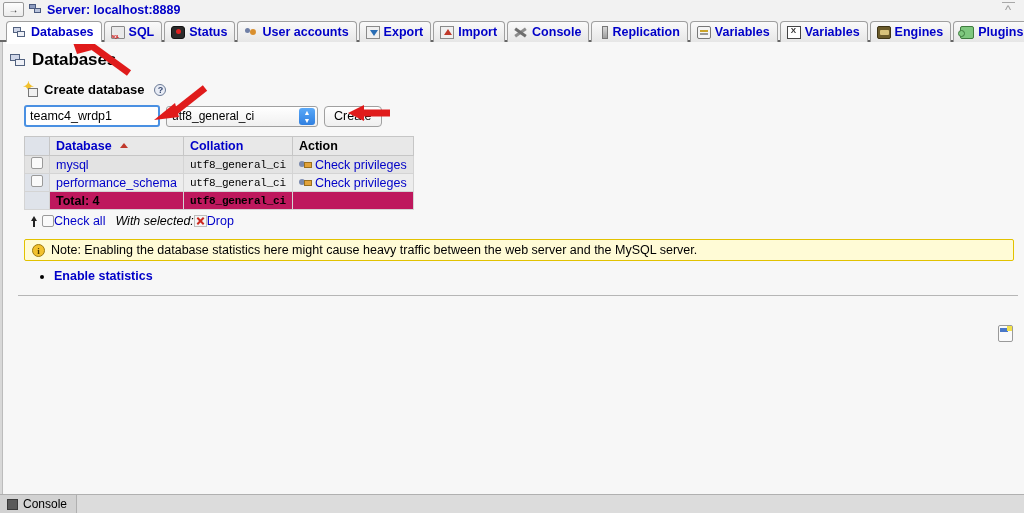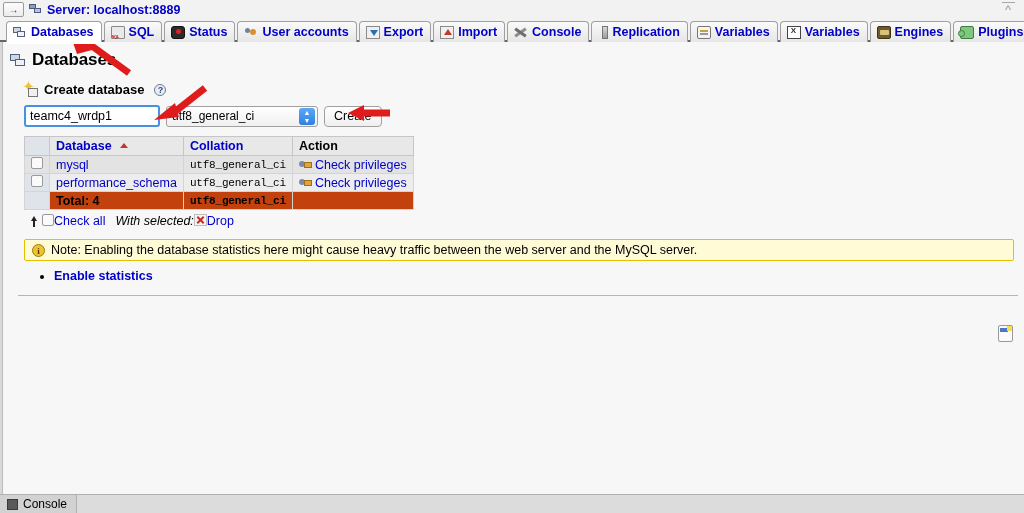--- a/index.html
+++ b/index.html
@@ -210,41 +210,41 @@
     border: 1px solid #d4d4d4;
     padding: 1px 6px;
     background: #ededed;
     white-space: nowrap;
     height: 18px;
   }
   table.dblist tr.alt td { background: #e3e3e3; margin-left: 28px; }
   table.dblist td.cb { background:#dfe3ea; text-align:center; }
   table.dblist td a { color:#0000c8; text-decoration: none; }
   td.coll { font-family: "Liberation Mono", monospace; font-size: 11px; letter-spacing: -0.2px; }
-  tr.total td { background: #c2410c; font-weight: bold; border-top:1px solid #b9bfc9; }
+  tr.total td { background: #be185d; font-weight: bold; border-top:1px solid #b9bfc9; }
   tr.total td.coll { font-weight: bold; }
   input.cbx {
     width: 12px; height: 12px; margin: 0;
     -webkit-appearance: none; appearance: none;
     border: 1px solid #9a9a9a; border-radius: 2px;
     background: #fafafa;
   }
   .priv-icon { width:13px;height:11px; display:inline-block; position:relative; vertical-align:-1px; margin-right:3px;}
   .priv-icon i{ position:absolute; }
   .priv-icon i:nth-child(1){ left:0;top:2px;width:6px;height:6px;border-radius:50%;background:#7b8aad;}
   .priv-icon i:nth-child(2){ left:5px;top:3px;width:8px;height:6px;background:#e2a33a;border:1px solid #9a6f1e;}
   .sort-tri {
     display:inline-block; width:0;height:0; margin-left:5px;
     border-left:4px solid transparent; border-right:4px solid transparent;
     border-bottom:5px solid #c0392b; vertical-align:2px;
   }
 
   
   .withsel {
-    display:flex; gap:0;
+    display:flex; align-items:center; gap:0;
     margin: 4px 16px 0 14px;
     font-size: 12.5px;
   }
   .updown { width:18px;height:14px; position:relative; }
   .updown::before{ content:""; position:absolute; left:7px; top:2px; width:0;height:0;
     border-left:3px solid transparent;border-right:3px solid transparent;border-bottom:5px solid #222;}
   .updown::after{ content:""; position:absolute; left:9px; top:6px; width:1.5px; height:7px; background:#222;
     box-shadow: 4px 5px 0 -1px #222, 2px 5px 0 -1px #222; }
   .withsel .lbl-italic { font-style: italic; margin-left: 10px; }
   .drop-x {

